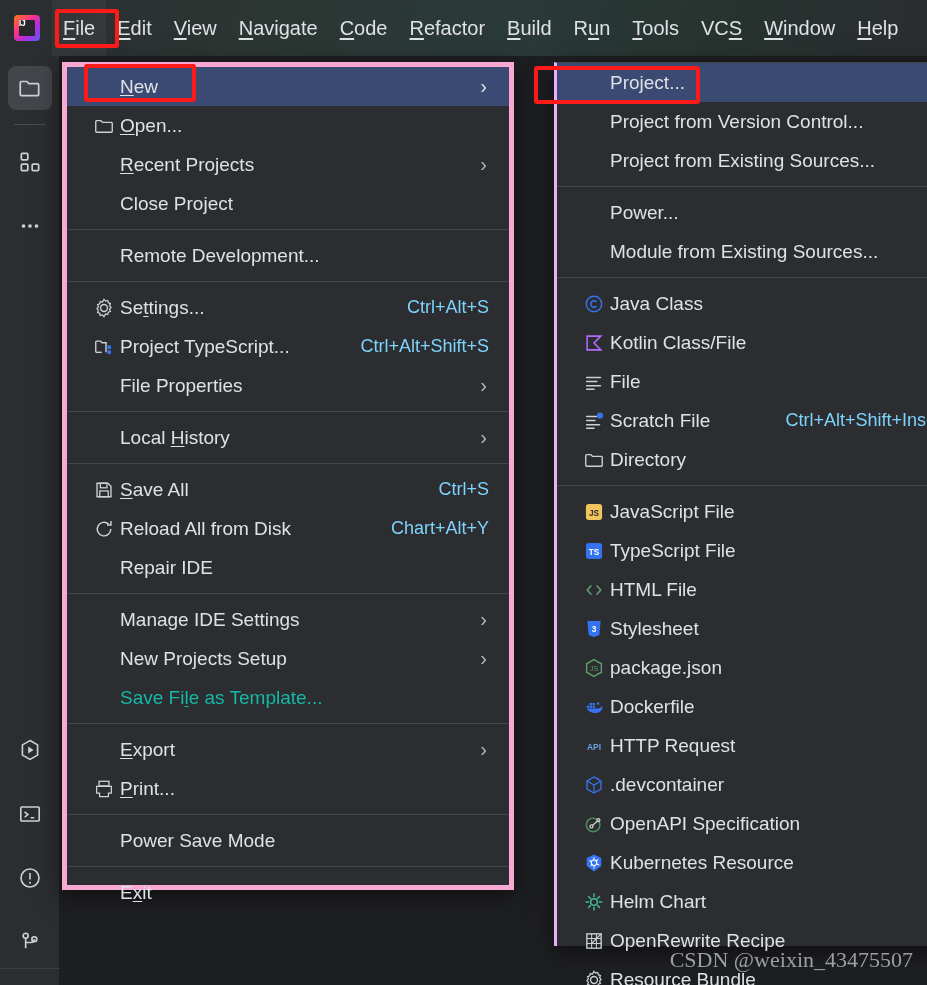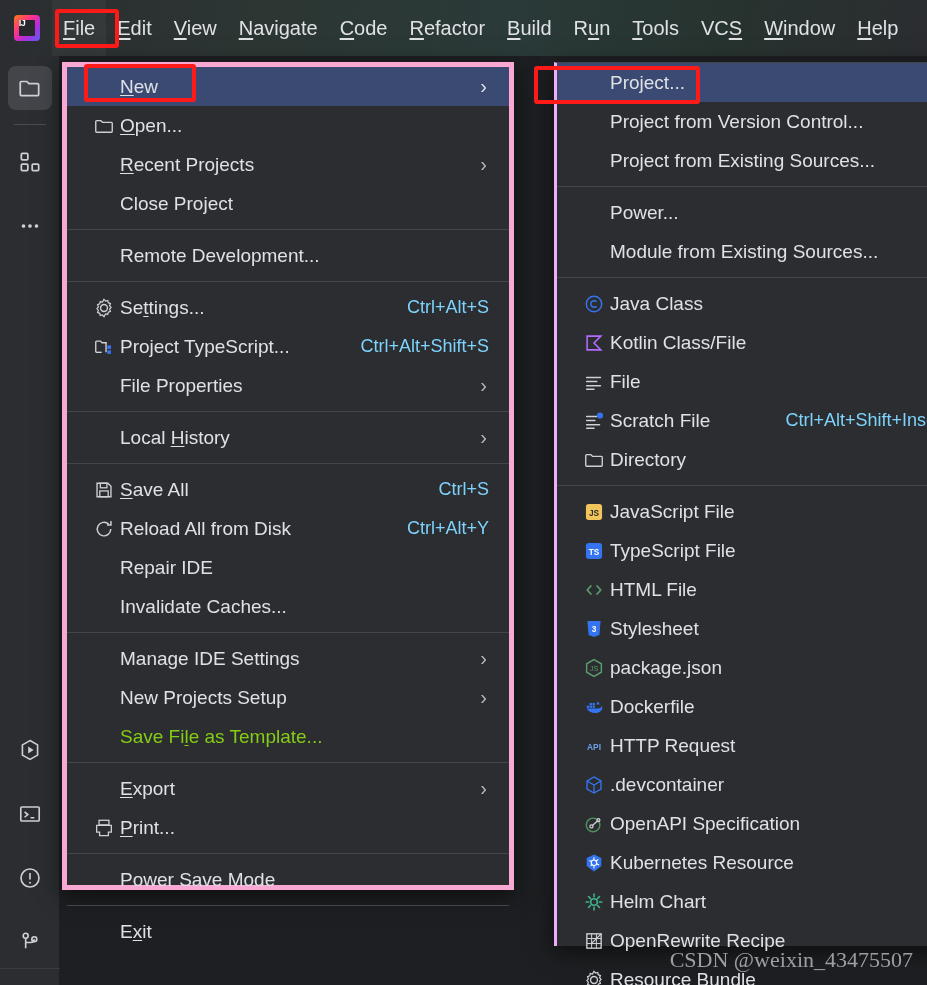--- a/index.html
+++ b/index.html
@@ -76,21 +76,21 @@
   #new-submenu { left: 514px; top: 62px; width: 413px; height: 884px;
                  border-left: 3px solid #f0abfc; border-top: 1px solid #43454a;
                  border-right: none; border-bottom: none; margin-left: 40px; }
 
   .mi {
     position: relative; display: flex; align-items: center;
     height: 39px; color: #dfe1e5; font-size: 19px; white-space: nowrap;
     cursor: default;
   }
   .mi.sel { background: #3a4a72; }
-  .mi.disabled { color: #84cc16; }
+  .mi.disabled { color: #14b8a6; }
   .mi .ic {
     width: 30px; min-width: 30px; height: 24px; margin-left: 18px;
     display: flex; align-items: center; justify-content: flex-end;
   }
   .mi .lbl { margin-left: 5px; }
   .mi .lbl .mn { text-decoration: underline; text-underline-offset: 2px; }
   .mi .kbd {
     position: absolute; right: 20px; color: #7dd3fc; font-size: 18px;
   }
   .mi .arrow {
@@ -278,29 +278,25 @@
         <span class="kbd">Ctrl+S</span>
       </div>
       <div class="mi">
         <span class="ic">
           <svg width="22" height="22" viewBox="0 0 24 24">
             <path d="M19.4 12a7.4 7.4 0 1 1-2.3-5.3" fill="none" stroke="#ced0d6" stroke-width="1.6"></path>
             <path d="M19.6 3.4v4.3h-4.3" fill="none" stroke="#ced0d6" stroke-width="1.6"></path>
           </svg>
         </span>
         <span class="lbl">Reload All from Disk</span>
-        <span class="kbd">Ctrl+Alt+Y</span>
+        <span class="kbd">Chart+Alt+Y</span>
       </div>
       <div class="mi">
         <span class="ic"></span>
         <span class="lbl">Repair IDE</span>
-      </div>
-      <div class="mi">
-        <span class="ic"></span>
-        <span class="lbl">Invalidate Caches...</span>
       </div>
       <div class="sep"></div>
       <div class="mi">
         <span class="ic"></span>
         <span class="lbl">Manage IDE Settings</span>
         <span class="arrow">›</span>
       </div>
       <div class="mi">
         <span class="ic"></span>
         <span class="lbl">New Projects Setup</span>

